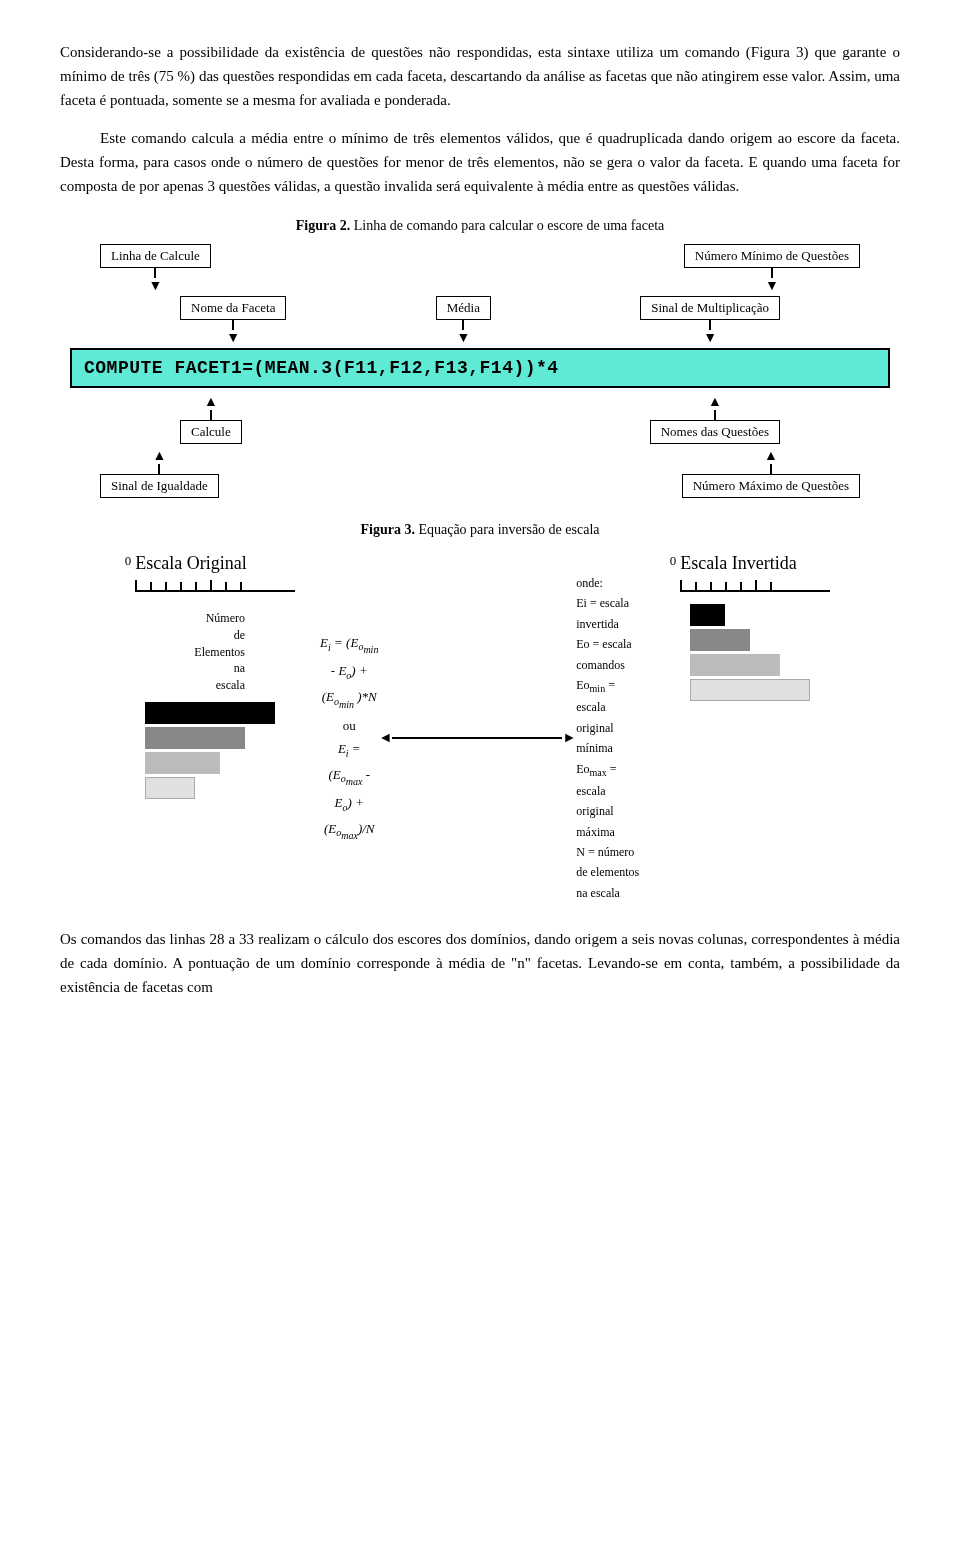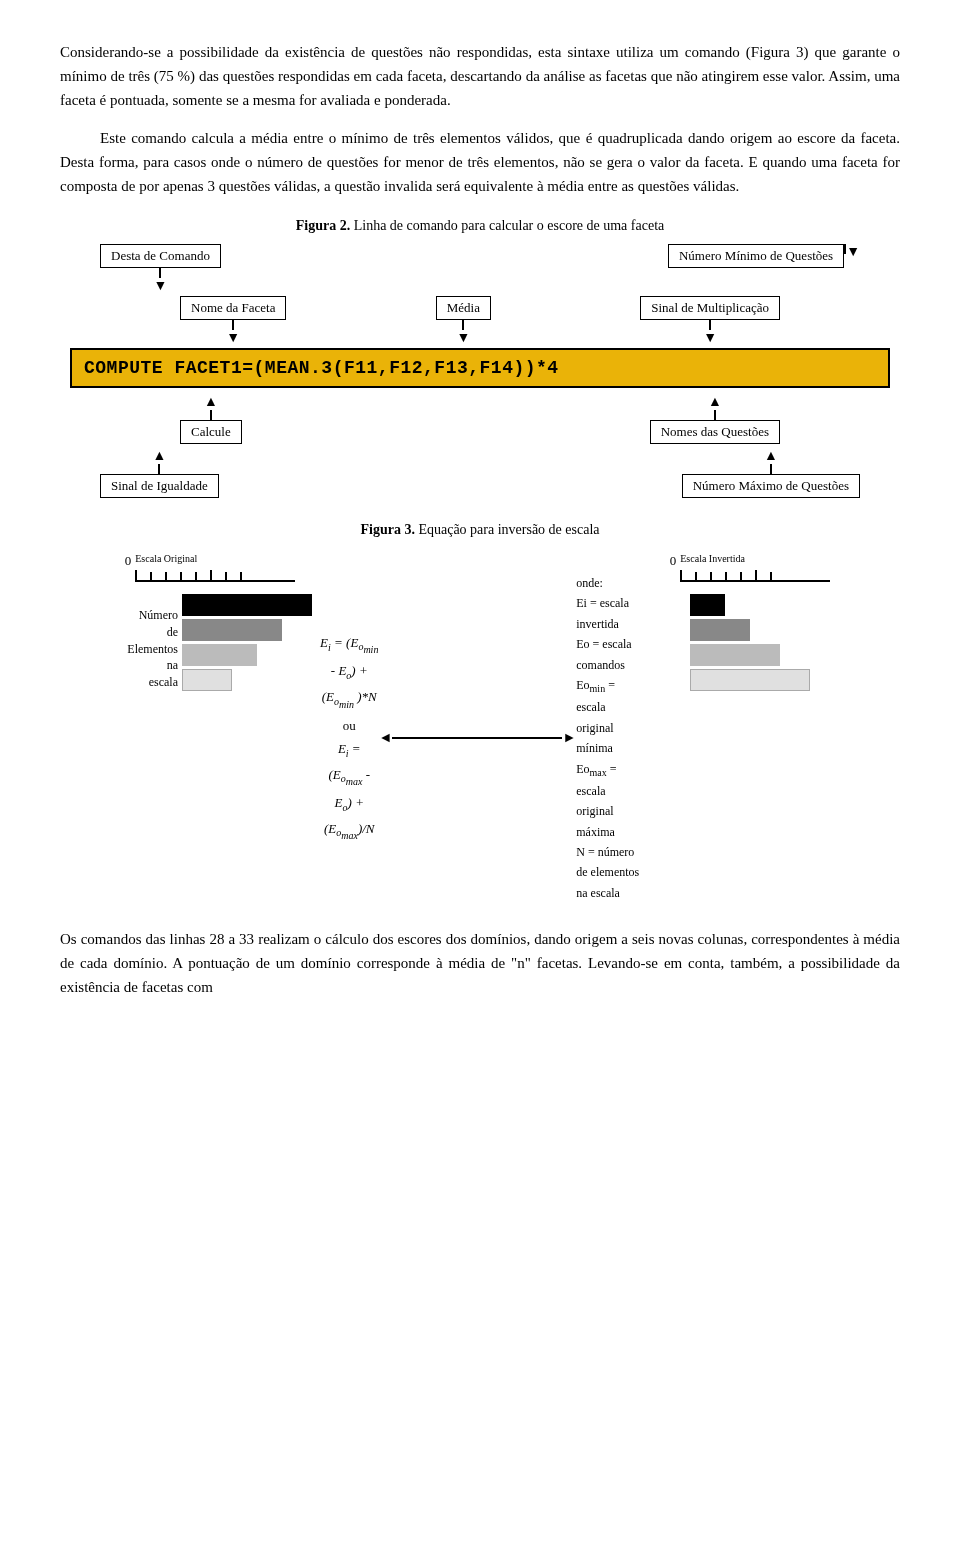--- a/index.html
+++ b/index.html
@@ -76,21 +76,21 @@
       font-size: 13px;
       background: #fff;
     }
 
     .fig2-command-line {
       border: 2.5px solid #000;
       padding: 8px 12px;
       font-size: 18px;
       font-weight: bold;
       font-family: 'Courier New', Courier, monospace;
-      background: #eab308;
+      background: #5eead4;
       margin-bottom: 6px;
       letter-spacing: 0.5px;
     }
 
     
     .fig3-wrapper {
       width: 820px;
       display: flex;
       flex-direction: column;
       align-items: center;
@@ -120,21 +120,21 @@
     }
 
     .fig3-right {
       display: flex;
       flex-direction: column;
       align-items: center;
       width: 220px;
     }
 
     .scale-label {
-      font-size: 10px;
+      font-size: 18px;
       margin-bottom: 4px;
     }
 
     
     .fig2-diagram {
       width: 820px;
       position: relative;
     }
 
     sub { font-size: 10px; }
@@ -151,25 +151,25 @@
 
   <div class="figure-container">
     <div class="figure-caption">
       <strong>Figura 2.</strong><span> Linha de comando para calcular o escore de uma faceta</span>
     </div>
 
     <div class="fig2-diagram">
 
       <div style="display:flex; justify-content:space-between; padding:0 30px; margin-bottom:2px;">
         <div style="display:flex; flex-direction:column; align-items:center;">
-          <div class="fig2-label-box">Desta de Comando</div>
-          <div style="width:2px; height:10px; background:#000;"></div>
-          <div style="font-size:14px;">▼</div>
-        </div>
-        <div style="display:flex; align-items:flex-start;">
+          <div class="fig2-label-box">Linha de Calcule</div>
+          <div style="width:2px; height:10px; background:#000;"></div>
+          <div style="font-size:14px;">▼</div>
+        </div>
+        <div style="display:flex; flex-direction:column; align-items:center;">
           <div class="fig2-label-box">Número Mínimo de Questões</div>
           <div style="width:2px; height:10px; background:#000;"></div>
           <div style="font-size:14px;">▼</div>
         </div>
       </div>
 
       <div style="display:flex; justify-content:space-between; padding:0 110px; margin-bottom:2px;">
         <div style="display:flex; flex-direction:column; align-items:center;">
           <div class="fig2-label-box">Nome da Faceta</div>
           <div style="width:2px; height:10px; background:#000;"></div>
@@ -238,21 +238,21 @@
                 <div style="width:2px;height:8px;background:#000;margin-right:13px;"></div>
                 <div style="width:2px;height:8px;background:#000;margin-right:13px;"></div>
                 <div style="width:2px;height:8px;background:#000;margin-right:13px;"></div>
                 <div style="width:2px;height:10px;background:#000;margin-right:13px;"></div>
                 <div style="width:2px;height:8px;background:#000;margin-right:13px;"></div>
                 <div style="width:2px;height:8px;background:#000;margin-right:0px;"></div>
               </div>
             </div>
           </div>
 
-          <div style="display:flex; flex-direction:row; align-items:flex-end; gap:4px; margin-top:8px;">
+          <div style="display:flex; flex-direction:column; align-items:center; gap:4px; margin-top:8px;">
             <div style="width:70px; font-size:12px; line-height:1.4; text-align:right; padding-top:10px;">Número<br>de<br>Elementos<br>na<br>escala</div>
             <div style="display:flex; flex-direction:column; gap:3px; margin-top:4px;">
               <div style="width:130px; height:22px; background:#000;"></div>
               <div style="width:100px; height:22px; background:#888;"></div>
               <div style="width:75px; height:22px; background:#bbb;"></div>
               <div style="width:50px; height:22px; background:#e0e0e0; border:1px solid #aaa;"></div>
             </div>
           </div>
         </div>
 

